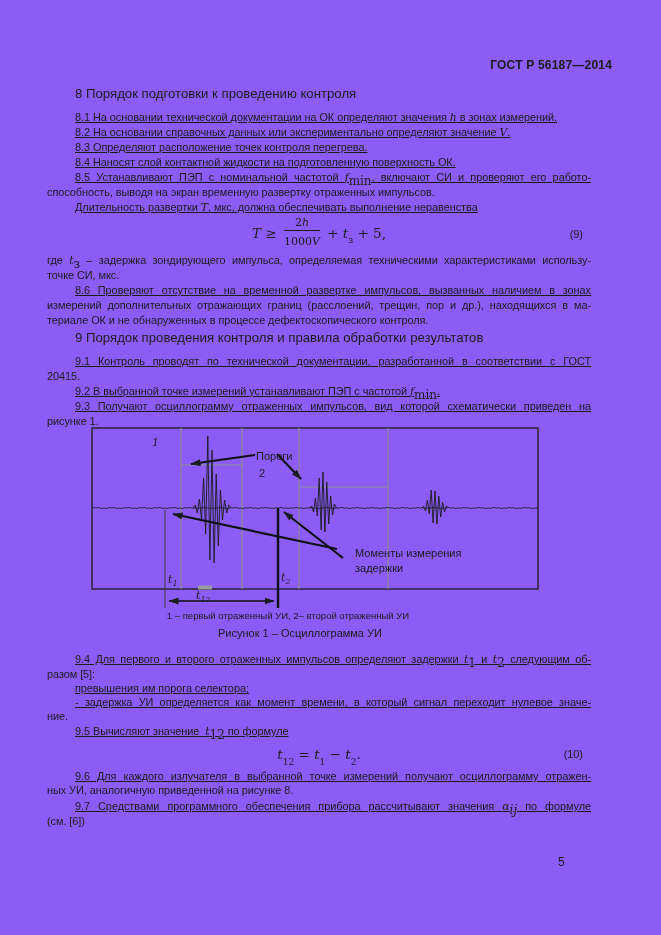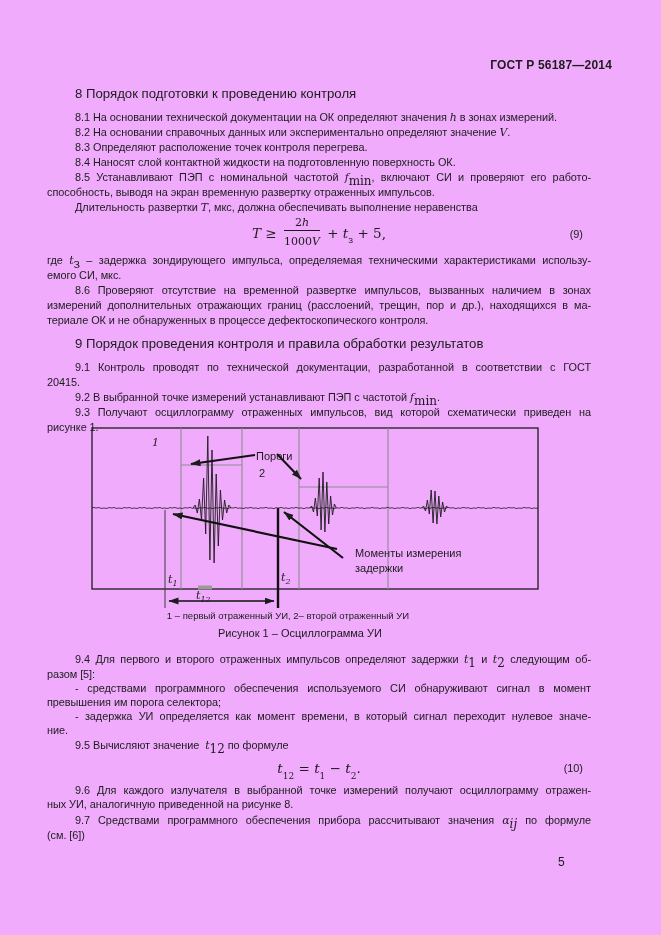--- a/index.html
+++ b/index.html
@@ -1,27 +1,27 @@
 <!DOCTYPE html>
 <html><head>
 <meta charset="utf-8">
 <style>
   html,body{margin:0;padding:0;background:#ffffff;}
   body{width:661px;height:935px;position:relative;font-family:"Liberation Sans",sans-serif;color:#1c1c1c;}
-  .page{position:absolute;inset:0;background:#f0abfc;overflow:hidden;}
+  .page{position:absolute;inset:0;background:#8b5cf6;overflow:hidden;}
   .hdr{position:absolute;top:58px;right:49px;font-weight:bold;font-size:12px;letter-spacing:.2px;}
   #content-top{position:absolute;left:47px;top:86px;width:544px;}
   #content-bottom{position:absolute;left:47px;top:652px;width:544px;}
   .h{font-weight:normal;font-size:13.2px;line-height:16px;text-indent:28px;margin:0 0 8px 0;}
-  .h:not(:first-child){margin-top:8px;}
+  .h:not(:first-child){margin-top:2px;}
   .para{margin:0;}
   .line{font-size:10.9px;line-height:15px;letter-spacing:-0.05px;}
   #content-bottom .line{line-height:14px;}
   .jl{text-align:justify;text-align-last:justify;}
-  .ind .line:first-child{text-indent:28px;}
+  .ind .line:first-child{text-indent:28px;text-decoration:underline;}
   m{font-family:"DejaVu Serif",serif;font-style:italic;}
   .line sub{font-family:"DejaVu Serif",serif;font-size:12px;font-style:normal;position:relative;top:1px;line-height:0;}
   .formula{position:relative;height:38px;display:flex;align-items:center;justify-content:center;
            font-family:"DejaVu Serif",serif;font-size:13.5px;}
   #content-bottom .formula{height:26px;margin-top:2px;}
   .formula sub{font-size:9px;position:relative;top:2px;line-height:0;font-family:"DejaVu Serif",serif;}
   .formula .fnum{position:absolute;right:8px;top:50%;transform:translateY(-50%);
                  font-family:"Liberation Sans",sans-serif;font-size:10.9px;}
   .frac{display:inline-block;vertical-align:middle;text-align:center;margin:0 3px;position:relative;top:-2px;}
   .fn{display:block;font-size:11px;line-height:13px;border-bottom:1px solid #1c1c1c;padding:0 4px 1px;}
@@ -61,21 +61,21 @@
       </div>
       <div class="para ind">
         <div class="line">Длительность развертки <m>T</m>, мкс, должна обеспечивать выполнение неравенства</div>
       </div>
       <div class="formula">
         <span class="fbody"><m>T</m>&nbsp;≥&nbsp;<span class="frac"><span class="fn">2<m>h</m></span><span class="fd">1000<m>V</m></span></span>&nbsp;+&nbsp;<m>t</m><sub>з</sub>&nbsp;+&nbsp;5,</span>
         <span class="fnum">(9)</span>
       </div>
       <div class="para">
         <div class="line jl">где <m>t</m><sub>з</sub> – задержка зондирующего импульса, определяемая техническими характеристиками использу-</div>
-        <div class="line">емого СИ, мкс.</div>
+        <div class="line">точке СИ, мкс.</div>
       </div>
       <div class="para ind">
         <div class="line jl">8.6 Проверяют отсутствие на временной развертке импульсов, вызванных наличием в зонах</div>
         <div class="line jl">измерений дополнительных отражающих границ (расслоений, трещин, пор и др.), находящихся в ма-</div>
         <div class="line">териале ОК и не обнаруженных в процессе дефектоскопического контроля.</div>
       </div>
       <div class="h">9 Порядок проведения контроля и правила обработки результатов</div>
       <div class="para ind">
         <div class="line jl">9.1 Контроль проводят по технической документации, разработанной в соответствии с ГОСТ</div>
         <div class="line">20415.</div>
@@ -136,21 +136,20 @@
     <text x="203" y="194" text-anchor="middle" class="small">1 – первый отраженный УИ, 2– второй отраженный УИ</text>
     <text x="215" y="212" text-anchor="middle">Рисунок 1 – Осциллограмма УИ</text>
   </svg>
 
   <div id="content-bottom">
       <div class="para ind">
         <div class="line jl">9.4 Для первого и второго отраженных импульсов определяют задержки <m>t</m><sub>1</sub> и <m>t</m><sub>2</sub> следующим об-</div>
         <div class="line">разом [5]:</div>
       </div>
       <div class="para ind">
-        <div class="line jl">- средствами программного обеспечения используемого СИ обнаруживают сигнал в момент</div>
         <div class="line">превышения им порога селектора;</div>
       </div>
       <div class="para ind">
         <div class="line jl">- задержка УИ определяется как момент времени, в который сигнал переходит нулевое значе-</div>
         <div class="line">ние.</div>
       </div>
       <div class="para ind mt1">
         <div class="line">9.5 Вычисляют значение&nbsp; <m>t</m><sub>12</sub> по формуле</div>
       </div>
       <div class="formula">

